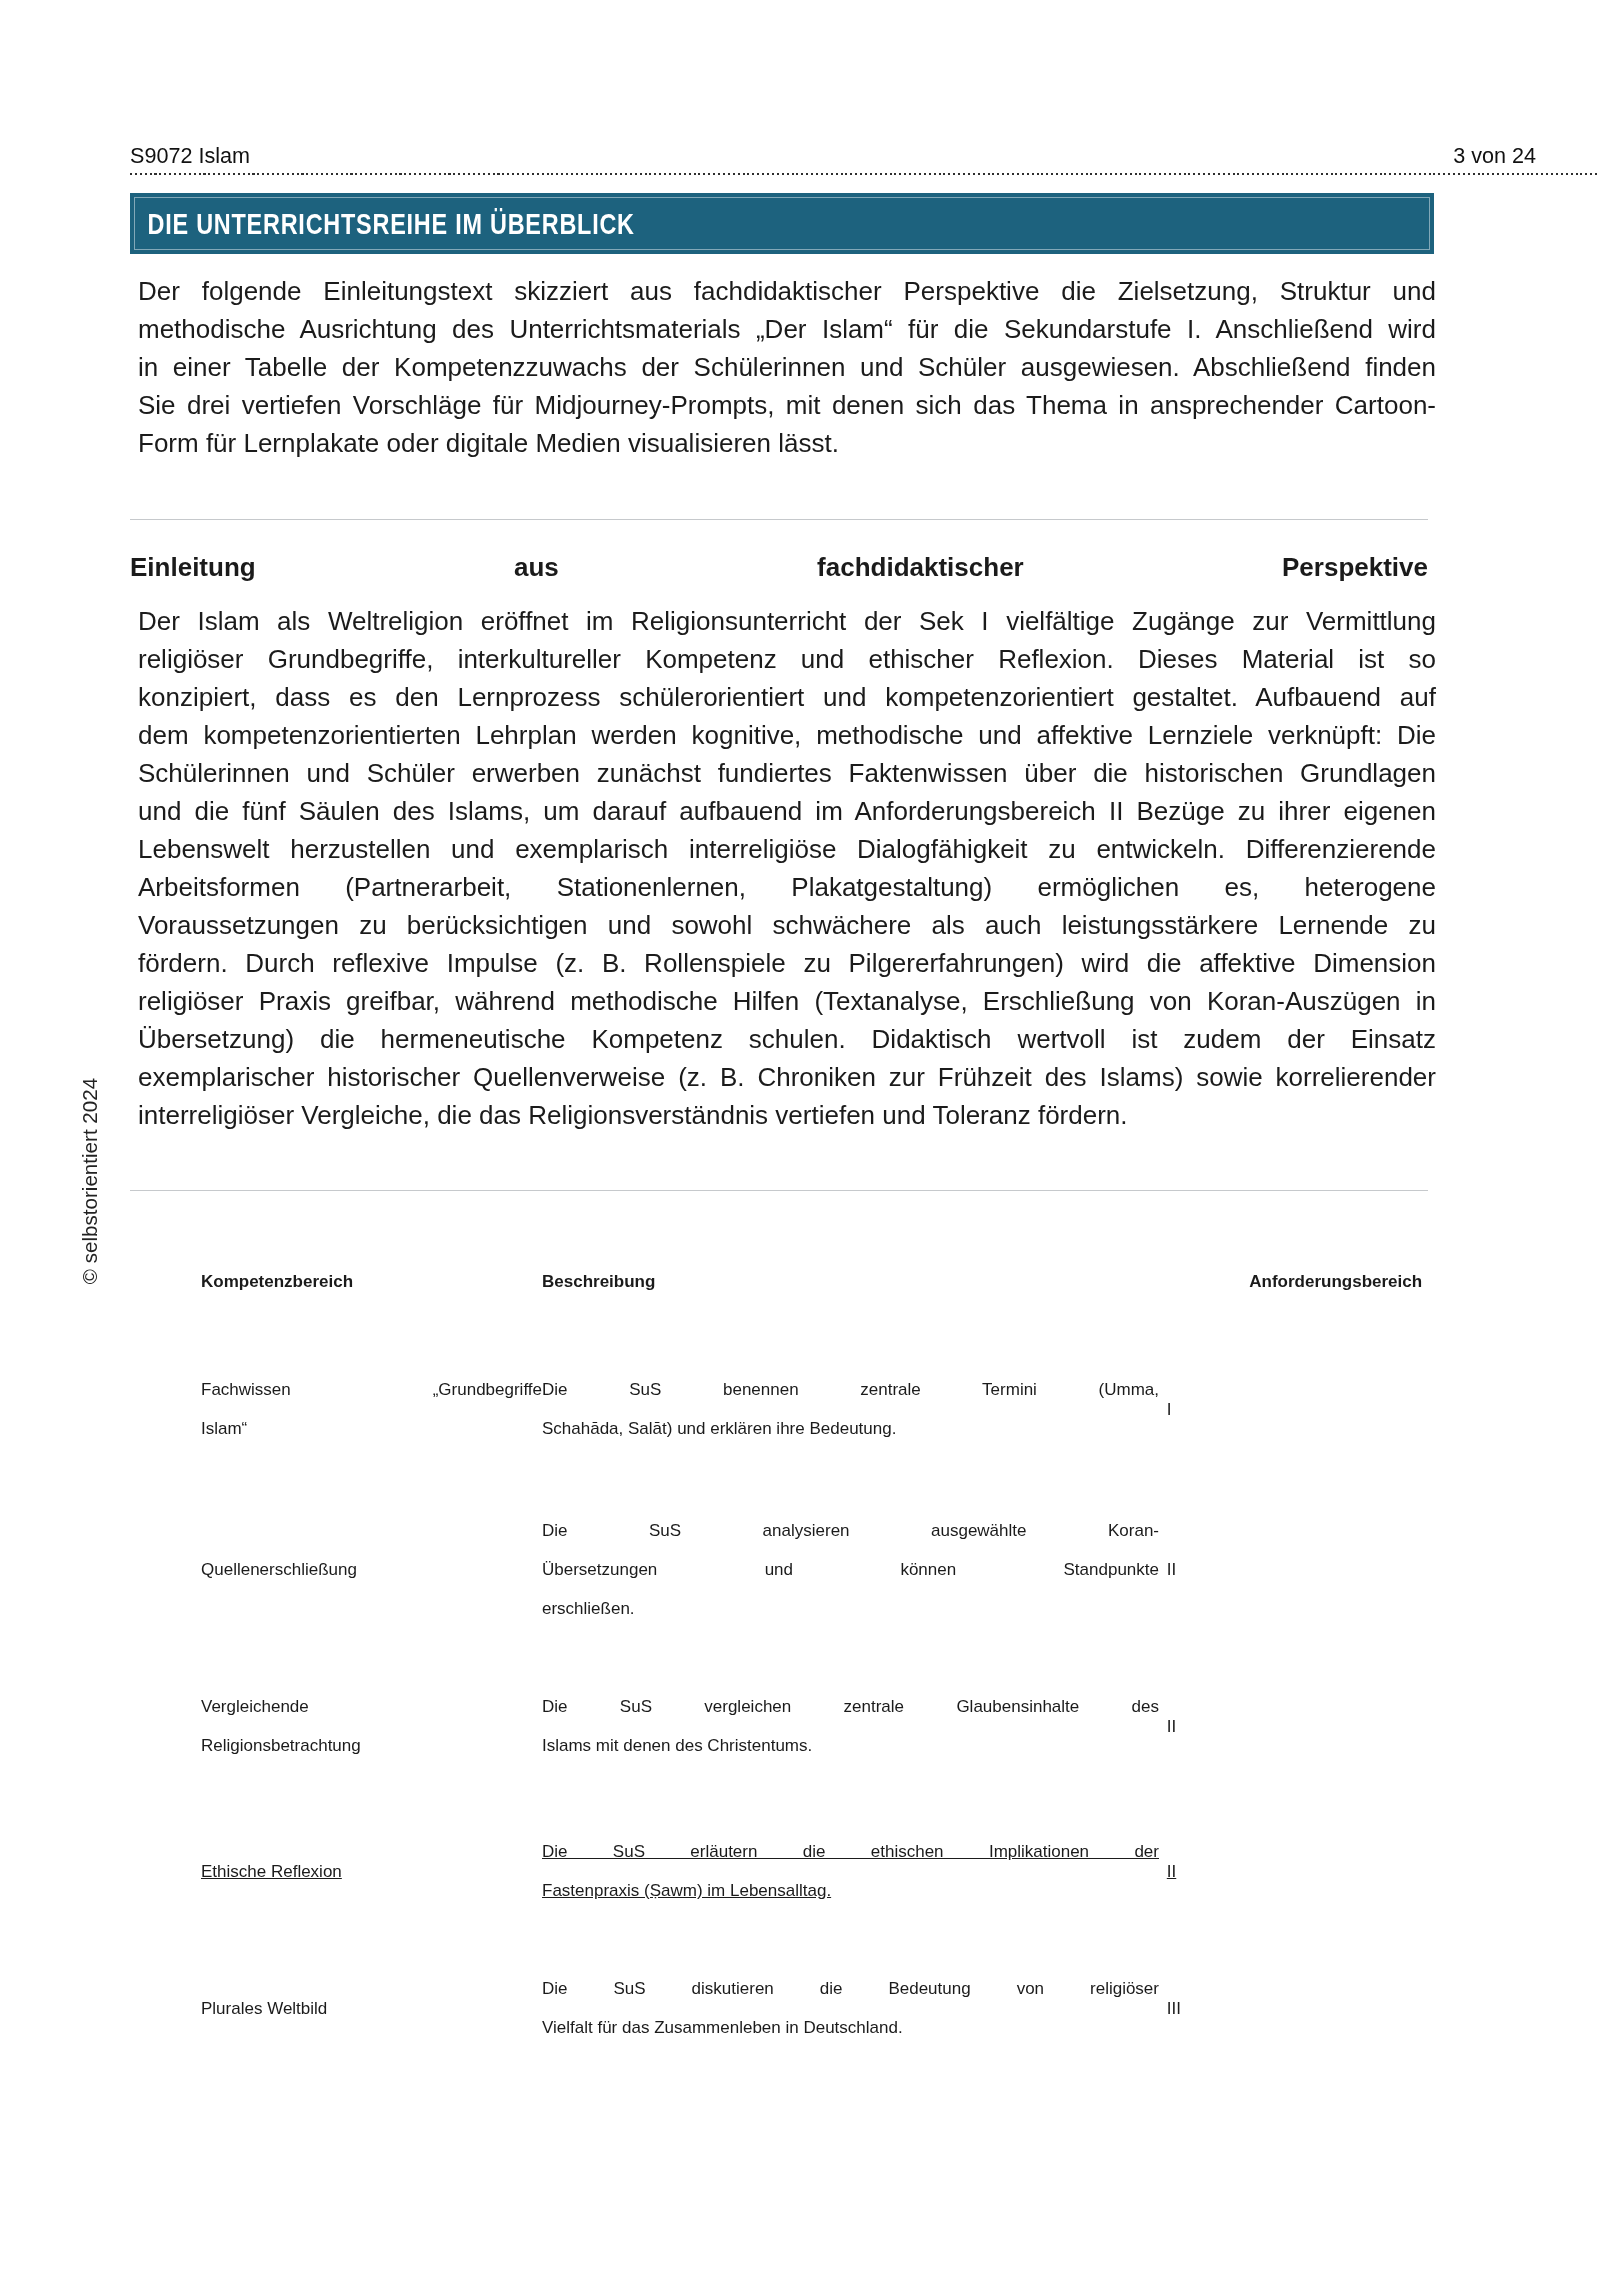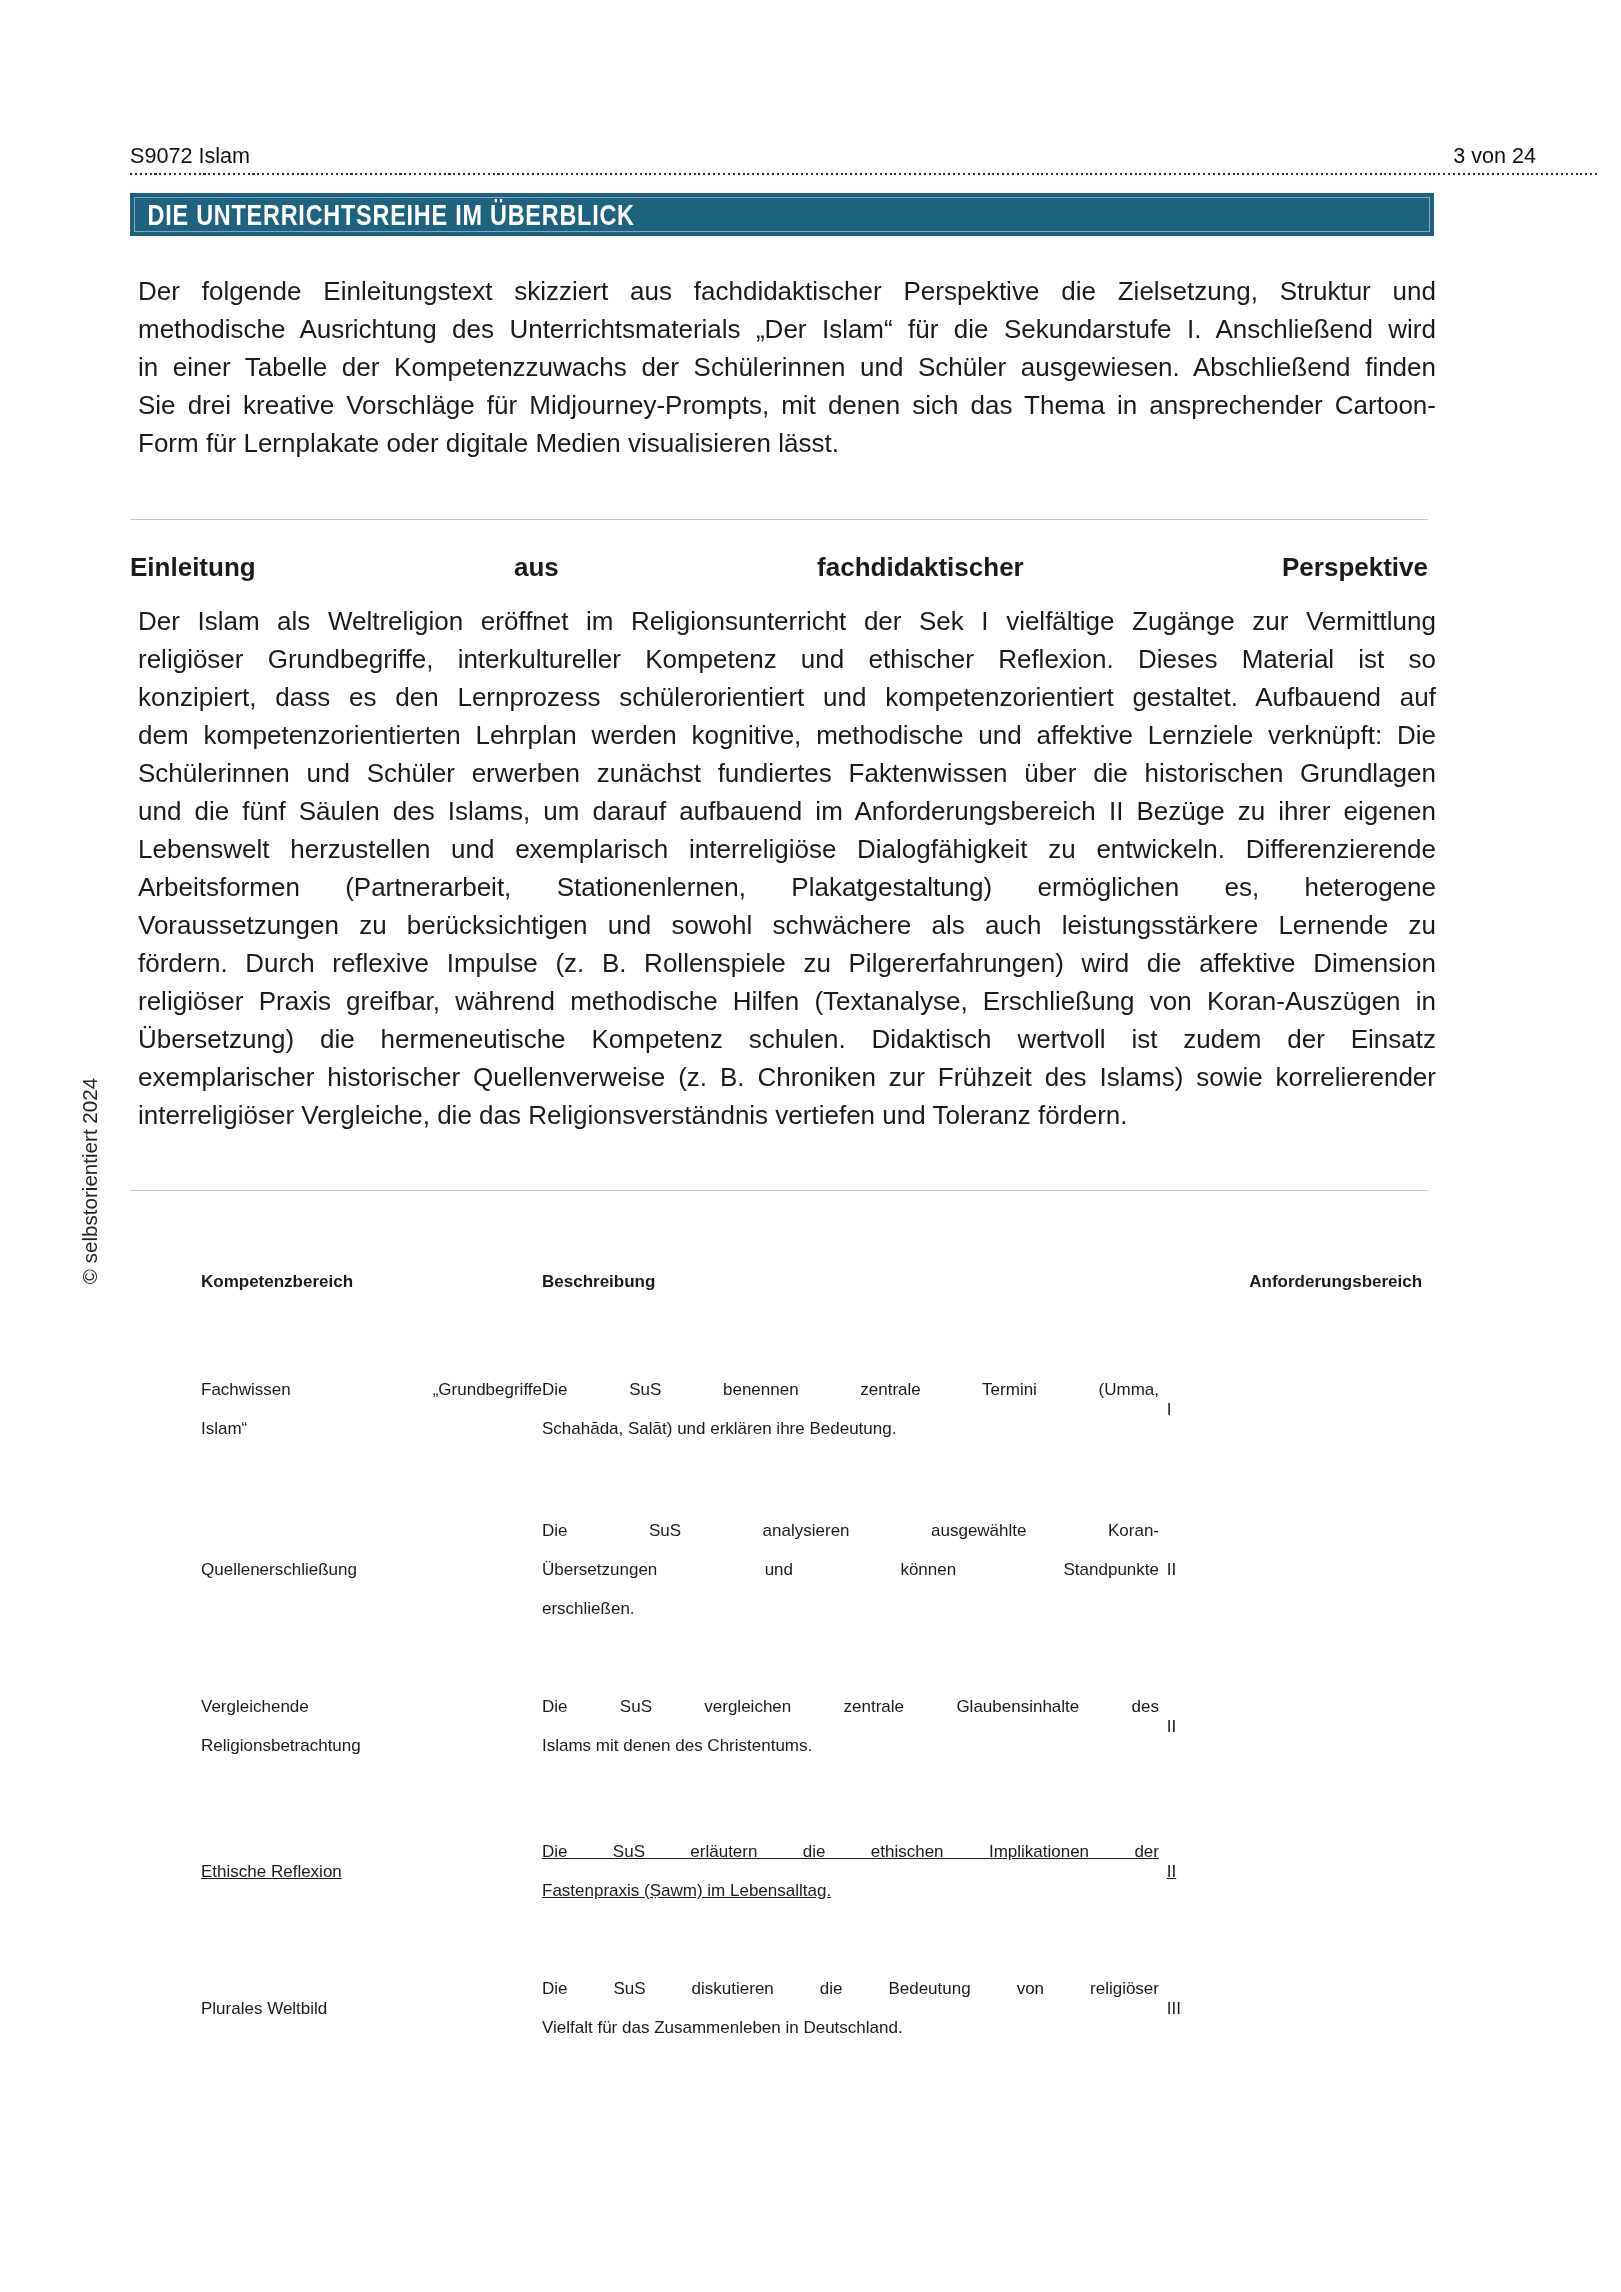--- a/index.html
+++ b/index.html
@@ -9,21 +9,21 @@
     color:#1b1b1b;-webkit-font-smoothing:antialiased;
   }
   .abs{position:absolute;}
 
   
   .page-header{left:130px;top:131px;width:1406px;display:flex;justify-content:space-between;align-items:flex-end;font-size:21.6px;color:#111;margin-top:12px;}
   .header-rule{left:130px;top:173px;width:1470px;height:2px;
     background:repeating-linear-gradient(to right,#2e2e2e 0 2px,transparent 2px 4.9px);}
 
   
-  .banner{left:130px;top:193px;width:1304px;height:43px;display:flex;align-items:center;}
+  .banner{left:130px;top:193px;width:1304px;height:61px;display:flex;align-items:center;}
   .banner-inner{position:absolute;left:3.9px;top:3.9px;right:3.9px;bottom:3.9px;border:1px solid rgba(255,255,255,0.45);pointer-events:none;}
   .banner-title{font-size:30px;font-weight:bold;letter-spacing:1px;white-space:nowrap;
     padding-left:22.5px;transform:scaleX(0.78);transform-origin:left center;}
 
   
   .textblock{left:138px;width:1298px;font-size:26px;line-height:38px;}
   .jline{text-align:justify;text-align-last:justify;}
   .lline{text-align:left;}
 
   .divider{left:130px;width:1298px;height:0;border-top:1px solid #c6c9cc;}
@@ -58,21 +58,21 @@
 
 <div class="abs banner" style="background:#1d627e;color:#ffffff;">
   <div class="banner-inner"></div>
   <span class="banner-title">DIE UNTERRICHTSREIHE IM ÜBERBLICK</span>
 </div>
 
 <div class="abs textblock" style="top:272px;">
   <div class="jline">Der folgende Einleitungstext skizziert aus fachdidaktischer Perspektive die Zielsetzung, Struktur und</div>
   <div class="jline">methodische Ausrichtung des Unterrichtsmaterials „Der Islam“ für die Sekundarstufe I. Anschließend wird</div>
   <div class="jline">in einer Tabelle der Kompetenzzuwachs der Schülerinnen und Schüler ausgewiesen. Abschließend finden</div>
-  <div class="jline">Sie drei kreative Vorschläge für Midjourney-Prompts, mit denen sich das Thema in ansprechender Cartoon-</div>
+  <div class="jline">Sie drei vertiefen Vorschläge für Midjourney-Prompts, mit denen sich das Thema in ansprechender Cartoon-</div>
   <div class="lline">Form für Lernplakate oder digitale Medien visualisieren lässt.</div>
 </div>
 
 <div class="abs divider" style="top:519px;"></div>
 
 <div class="abs section-heading">
   <span>Einleitung</span>
   <span>aus</span>
   <span>fachdidaktischer</span>
   <span>Perspektive</span>

